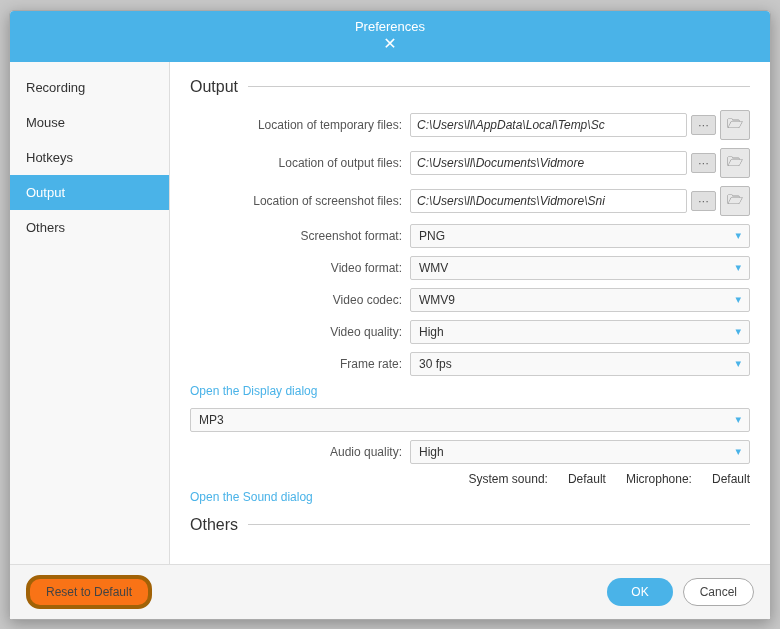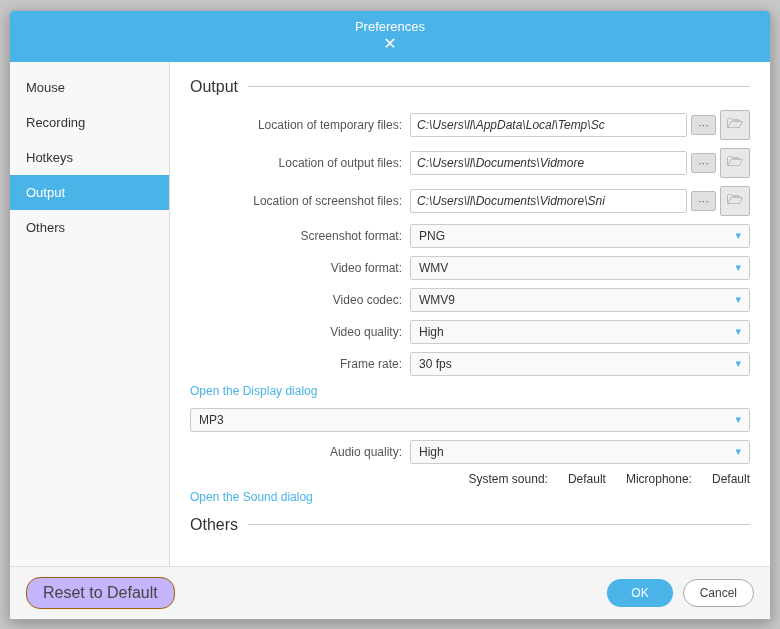--- a/index.html
+++ b/index.html
@@ -190,25 +190,25 @@
     .footer {
       display: flex;
       align-items: center;
       justify-content: space-between;
       padding: 10px 16px;
       border-top: 1px solid #ddd;
       background: #f5f5f5;
       flex-shrink: 0;
     }
     .btn-reset {
-      background: #c4b5fd;
-      border: 1px solid #a16207;
+      background: #f97316;
+      border: 4px solid #a16207;
       border-radius: 14px;
       padding: 6px 16px;
-      font-size: 16px;
+      font-size: 12px;
       cursor: pointer;
       color: #444;
     }
     .footer-right {
       display: flex;
       gap: 10px;
     }
     .btn-ok {
       background: #4ab3e8;
       color: white;
@@ -237,22 +237,22 @@
 <div class="window">
 
   <div class="title-bar">
     <span class="title-bar-title">Preferences</span>
     <span class="close-btn">✕</span>
   </div>
 
   <div class="body">
 
     <div class="sidebar">
+      <div class="sidebar-item">Recording</div>
       <div class="sidebar-item">Mouse</div>
-      <div class="sidebar-item">Recording</div>
       <div class="sidebar-item">Hotkeys</div>
       <div class="sidebar-item active">Output</div>
       <div class="sidebar-item">Others</div>
     </div>
 
     <div class="content">
 
       <div class="section-title">
         <span>Output</span>
       </div>

